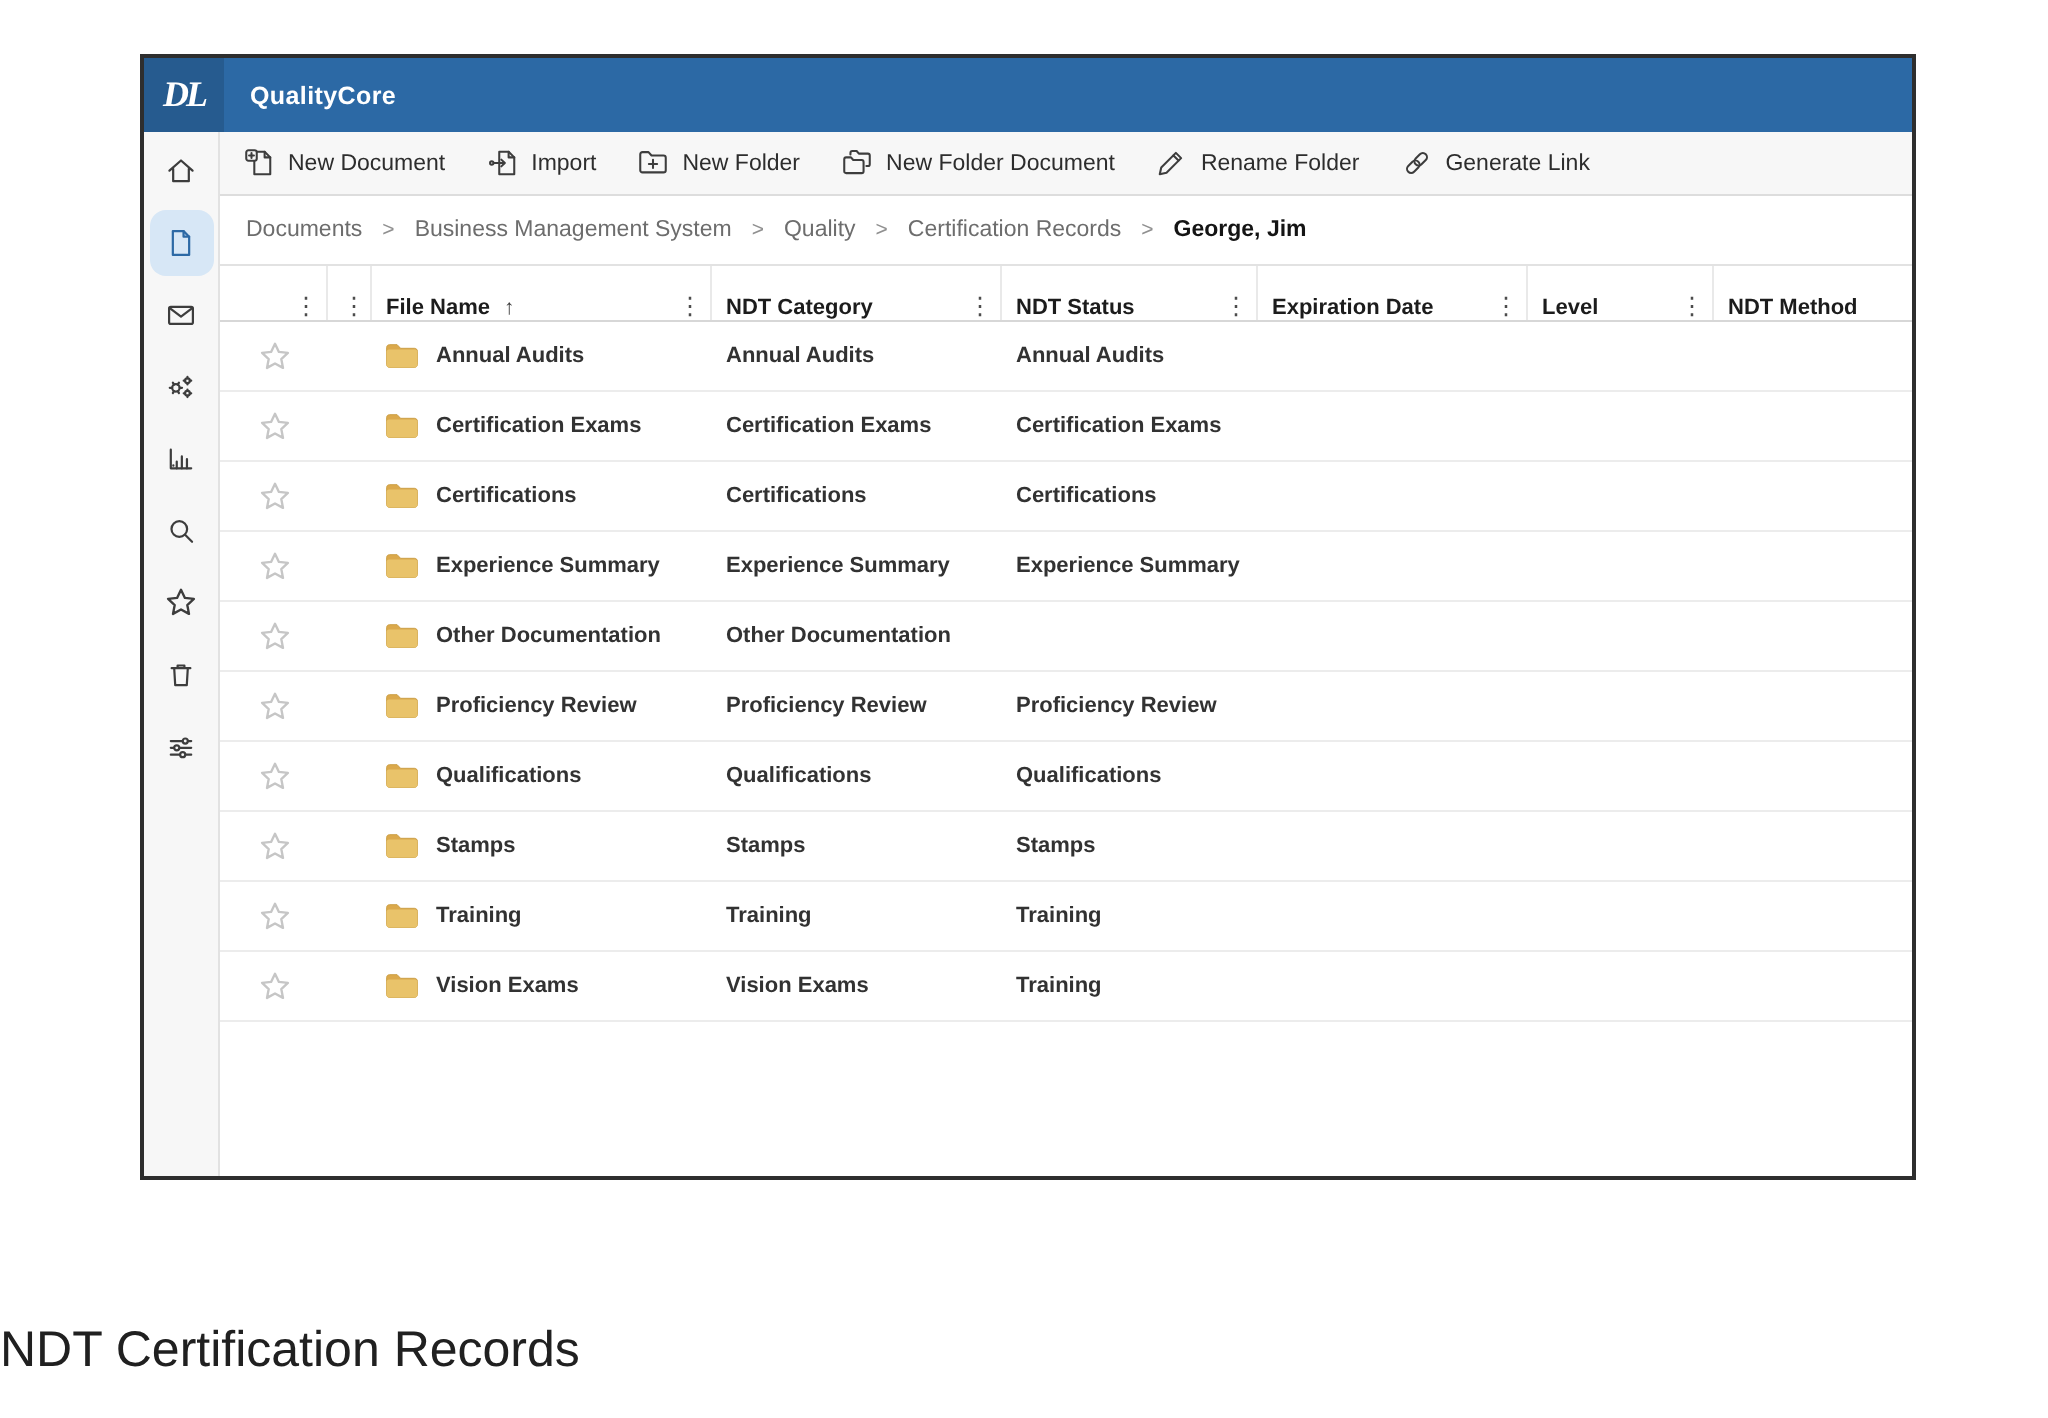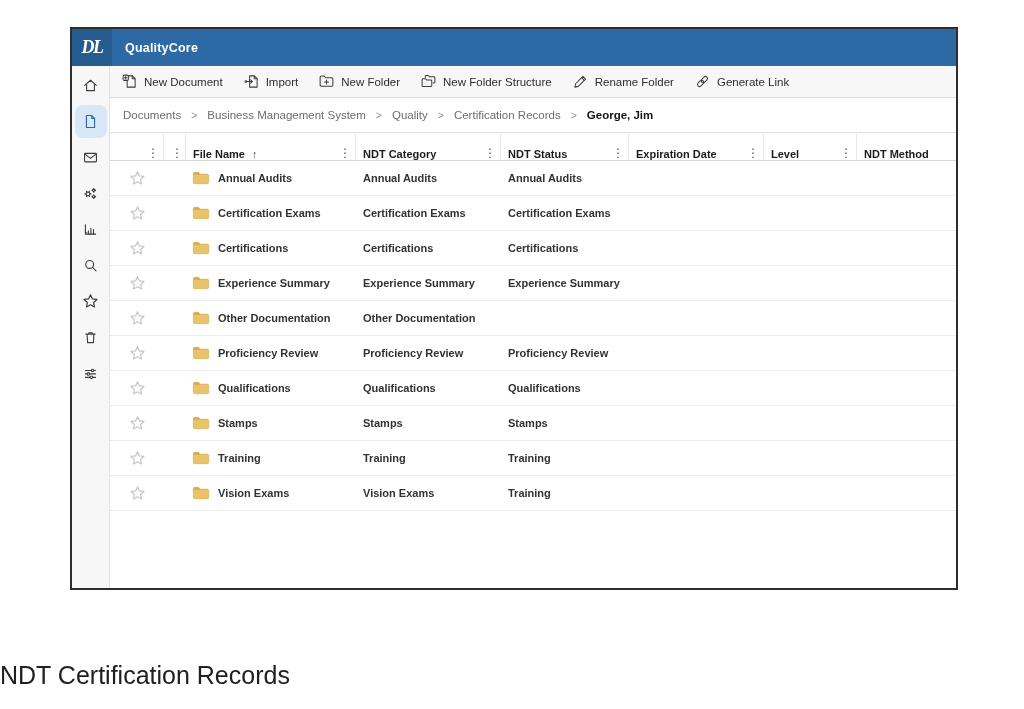--- a/index.html
+++ b/index.html
@@ -184,21 +184,21 @@
               <path d="M1.2 3.4 C1.2 2.7 1.7 2.2 2.4 2.2 H5.6 L7.2 4 H13.6 C14.3 4 14.8 4.5 14.8 5.2 V11.8 C14.8 12.5 14.3 13 13.6 13 H2.4 C1.7 13 1.2 12.5 1.2 11.8 Z"></path>
               <path d="M8 6.3 V10.7 M5.8 8.5 H10.2"></path>
             </svg>
           <span>New Folder</span>
         </div>
         <div class="tb-btn">
           <svg viewBox="0 0 16 16">
               <path d="M4.5 3.4 V2.6 C4.5 2 4.9 1.6 5.5 1.6 H7.8 L9 3 H13.8 C14.4 3 14.8 3.4 14.8 4 V8.6 C14.8 9.2 14.4 9.6 13.8 9.6 H13"></path>
               <path d="M1.2 6 C1.2 5.4 1.6 5 2.2 5 H4.8 L6 6.4 H10.5 C11.1 6.4 11.5 6.8 11.5 7.4 V12.4 C11.5 13 11.1 13.4 10.5 13.4 H2.2 C1.6 13.4 1.2 13 1.2 12.4 Z"></path>
             </svg>
-          <span>New Folder Structure</span>
+          <span>New Folder Document</span>
         </div>
         <div class="tb-btn">
           <svg viewBox="0 0 16 16">
               <path d="M10.6 2.6 L13.4 5.4 L5.6 13.2 L2 14 L2.8 10.4 Z"></path>
               <path d="M9.3 4 L12 6.7"></path>
             </svg>
           <span>Rename Folder</span>
         </div>
         <div class="tb-btn">
           <svg viewBox="0 0 16 16">

